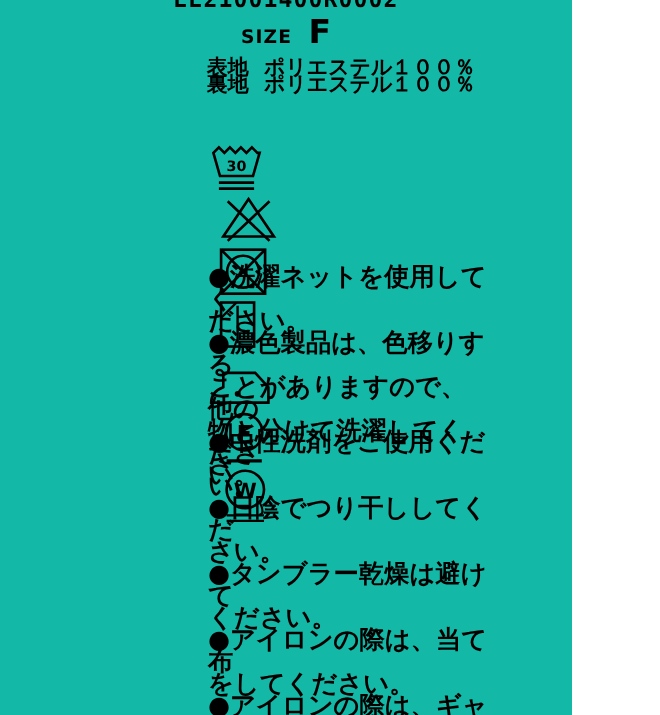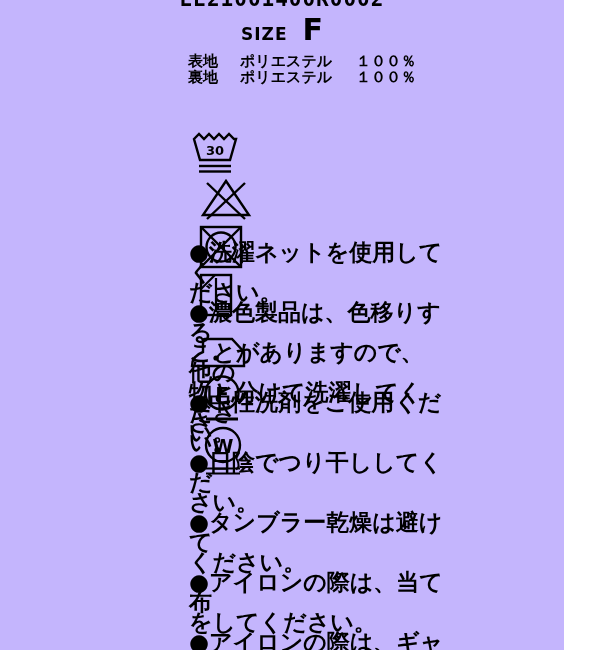--- a/index.html
+++ b/index.html
@@ -1,20 +1,20 @@
 <!DOCTYPE html>
 <html><head>
 <meta charset="utf-8">
 <style>
   html, body { margin: 0; padding: 0; background: #fff; }
   .page {
     position: relative;
-    width: 564px;
+    width: 520px;
     height: 650px;
-    background: #c4b5fd;
+    background: #14b8a6;
     overflow: hidden;
     color: #000;
     font-family: "DejaVu Sans", sans-serif;
   }
 
   
   .product-code {
     position: absolute;
     top: -13px;
     left: 0;
@@ -37,21 +37,21 @@
     align-items: baseline;
     gap: 15px;
   }
   .size-label { font-size: 17px; font-weight: 700; letter-spacing: 1px; }
   .size-value { font-size: 30px; font-weight: 700; }
 
   .materials {
     position: absolute;
     top: 54px;
     left: 188px;
-    font-size: 15px;
+    font-size: 19px;
     font-weight: 700;
     line-height: 15.5px;
   }
   .mat-row { display: flex; white-space: nowrap; }
   .mat-part { width: 52px; }
   .mat-material { width: 116px; }
 
   .symbols { position: absolute; top: 127px; left: 190px; }
   .sym-row { display: flex; align-items: flex-start; flex-direction: column; }
   .sym-row.second { margin-top: 7px; }

